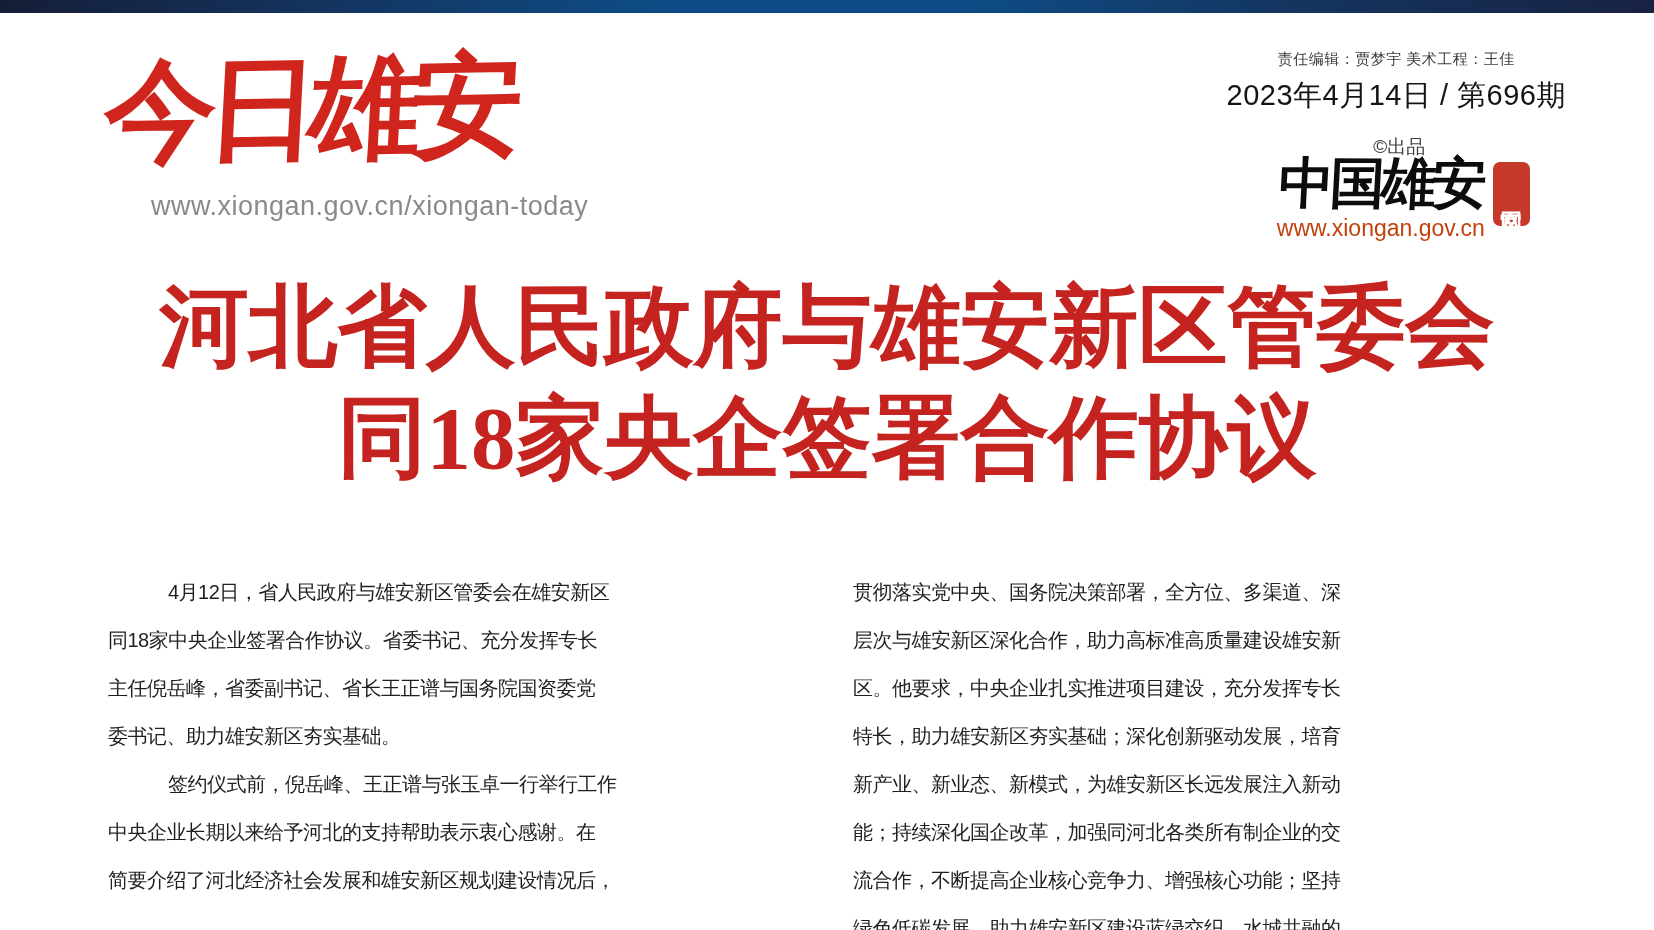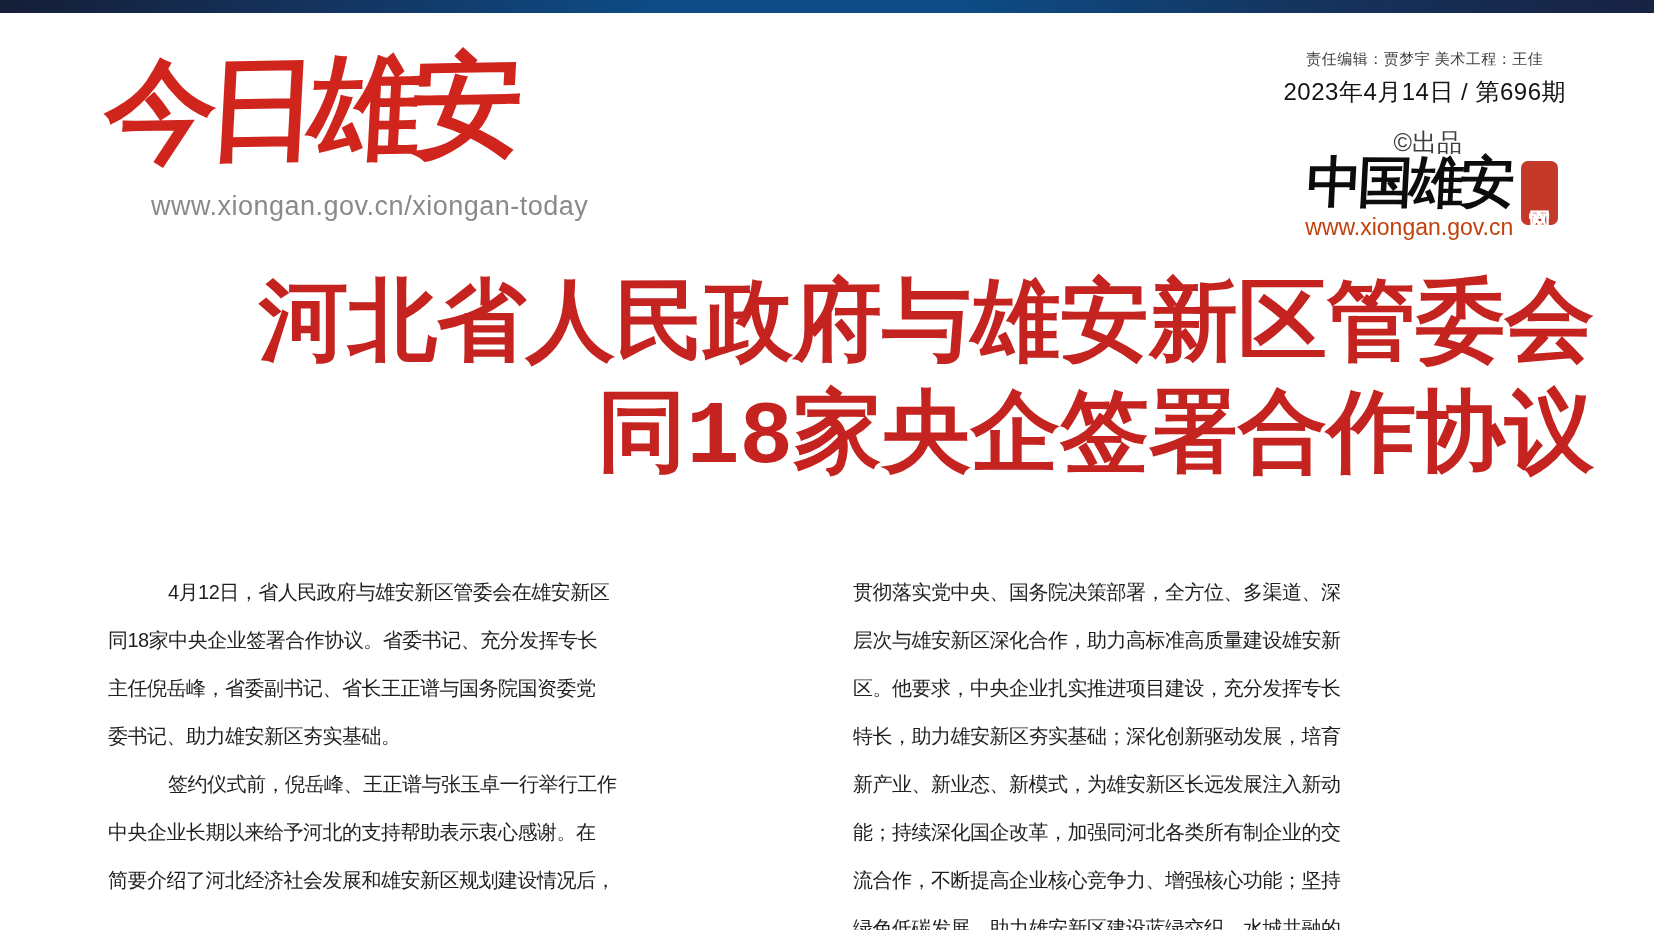--- a/index.html
+++ b/index.html
@@ -40,22 +40,22 @@
     white-space: nowrap;
     margin-left: 39px;
   }
 
   .meta-block {
     position: absolute; top: 37px; right: 88px;
     display: flex; flex-direction: column; align-items: center;
     text-align: right;
   }
   .credits { font-size: 15px; color: #3c3c3c; letter-spacing: 0.5px; }
-  .issue-line { font-size: 24px; color: #141414; margin-top: 7px; letter-spacing: 0.5px; }
-  .produced-by { font-size: 25px; color: #3f3f3f; margin-top: 18px; margin-right: -6px; }
+  .issue-line { font-size: 29px; color: #141414; margin-top: 7px; letter-spacing: 0.5px; }
+  .produced-by { font-size: 19px; color: #3f3f3f; margin-top: 18px; margin-right: -6px; }
   .brand-row { display: flex; align-items: flex-start; margin-top: -4px; margin-right: -14px; }
   .brand-col { display: flex; flex-direction: column; align-items: center; }
   .brand-logo {
     font-family: "Liberation Serif", "DejaVu Serif", serif;
     font-weight: 900; font-size: 55px; color: #0c0c0c;
     letter-spacing: -4px; transform: skewX(-3deg);
     line-height: 1.0; white-space: nowrap;
   }
   .brand-url { font-size: 23px; color: #c2410c; margin-top: 4px; white-space: nowrap; }
   .brand-seal {
@@ -63,22 +63,22 @@
     background: #c5392b; border-radius: 7px;
     display: flex; flex-direction: column; align-items: center; justify-content: center;
     color: #ffffff; font-weight: bold; font-size: 22px; line-height: 26px;
     writing-mode: vertical-rl; text-orientation: upright;
     letter-spacing: 2px;
   }
 
   
   .headline {
     position: absolute; left: 60px; top: 272px; width: 1534px;
-    text-align: right;
-    font-family: Liberation Mono, monospace;
+    text-align: center;
+    font-family: Liberation Serif, serif;
     font-weight: 900;
     line-height: 111px;
   }
   .headline-line { font-size: 89px; letter-spacing: 0; white-space: nowrap; }
 
   
   .article {
     position: absolute; left: 95px; top: 568px;
     width: 1450px;
     display: flex; gap: 30px;

